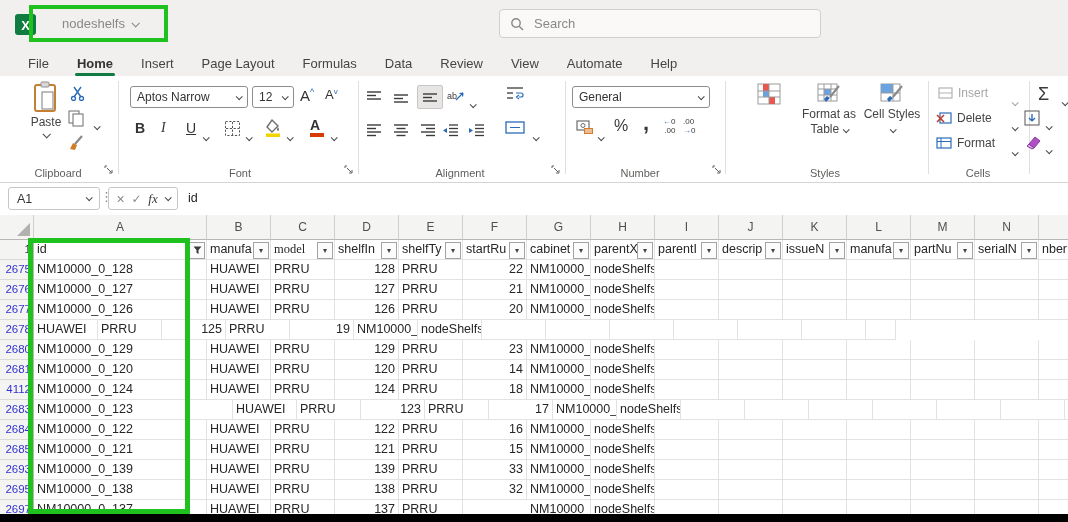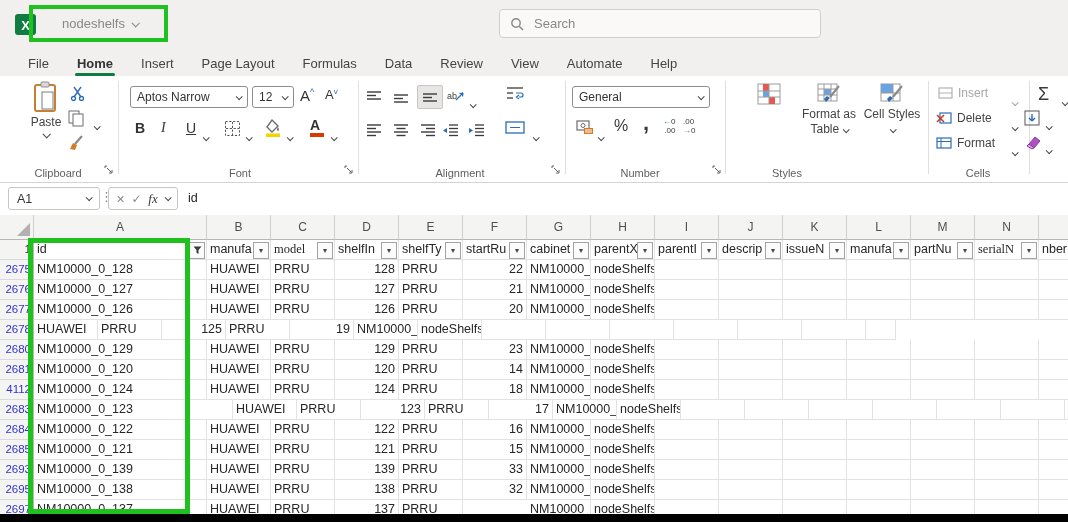--- a/index.html
+++ b/index.html
@@ -329,21 +329,21 @@
     <svg width="24" height="22">
         <rect x="1" y="1" width="19" height="17" fill="#fff" stroke="#9a9a9a"></rect>
         <rect x="1" y="1" width="12" height="9" fill="#6aa3e0"></rect>
         <line x1="1" y1="10" x2="20" y2="10" stroke="#9a9a9a"></line>
         <line x1="13" y1="1" x2="13" y2="18" stroke="#9a9a9a"></line>
         <path d="M22 3 L13 14" stroke="#8a8886" stroke-width="2"></path>
         <path d="M10 13 l3 2 l-4 4 l-2 -3 Z" fill="#2b6cb8"></path>
       </svg>
     <span class="biglabel"><span>Cell Styles</span> <span class="chev sm"></span></span>
   </div>
-  <div class="glabel" style="left:732px;width:110px">Styles</div>
+  <div class="glabel" style="left:770px;width:110px">Styles</div>
 
   <div class="rowbtn" style="left:938px;top:10px;color:#a8a6a4">
     <svg width="15" height="14">
         <rect x="1" y="2" width="13" height="10" fill="none" stroke="#b5b3b1" stroke-width="1.2"></rect>
         <line x1="1" y1="7" x2="14" y2="7" stroke="#b5b3b1"></line>
       </svg>
     <span>Insert</span>
   </div>
   <span class="abs" style="left:1012px;top:16px"><span class="chev sm" style="border-color:#a8a6a4"></span></span>
   <div class="rowbtn" style="left:936px;top:35px">
@@ -454,21 +454,21 @@
           </span></div>
         <div class="dc" style="width: 64px;"><span>issueN</span><span class="fbtn">
             <span>▾</span>
           </span></div>
         <div class="dc" style="width: 64px;"><span>manufa</span><span class="fbtn">
             <span>▾</span>
           </span></div>
         <div class="dc" style="width: 64px;"><span>partNu</span><span class="fbtn">
             <span>▾</span>
           </span></div>
-        <div class="dc" style="width: 64px; font-family: Liberation Serif, serif;"><span>serialN</span><span class="fbtn">
+        <div class="dc" style="width: 64px;"><span>serialN</span><span class="fbtn">
             <span>▾</span>
           </span></div>
         <div class="dc" style="width: 30px;"><span style="padding-left:0">nber</span></div>
       </div>
       <div class="srow">
         <div class="gut" style="width: 34px;">2675</div>
         <div class="dc" style="width: 173px;">NM10000_0_128</div>
         <div class="dc" style="width: 64px;">HUAWEI</div>
         <div class="dc" style="width: 64px;">PRRU</div>
         <div class="dc num" style="width: 64px;">128</div>

